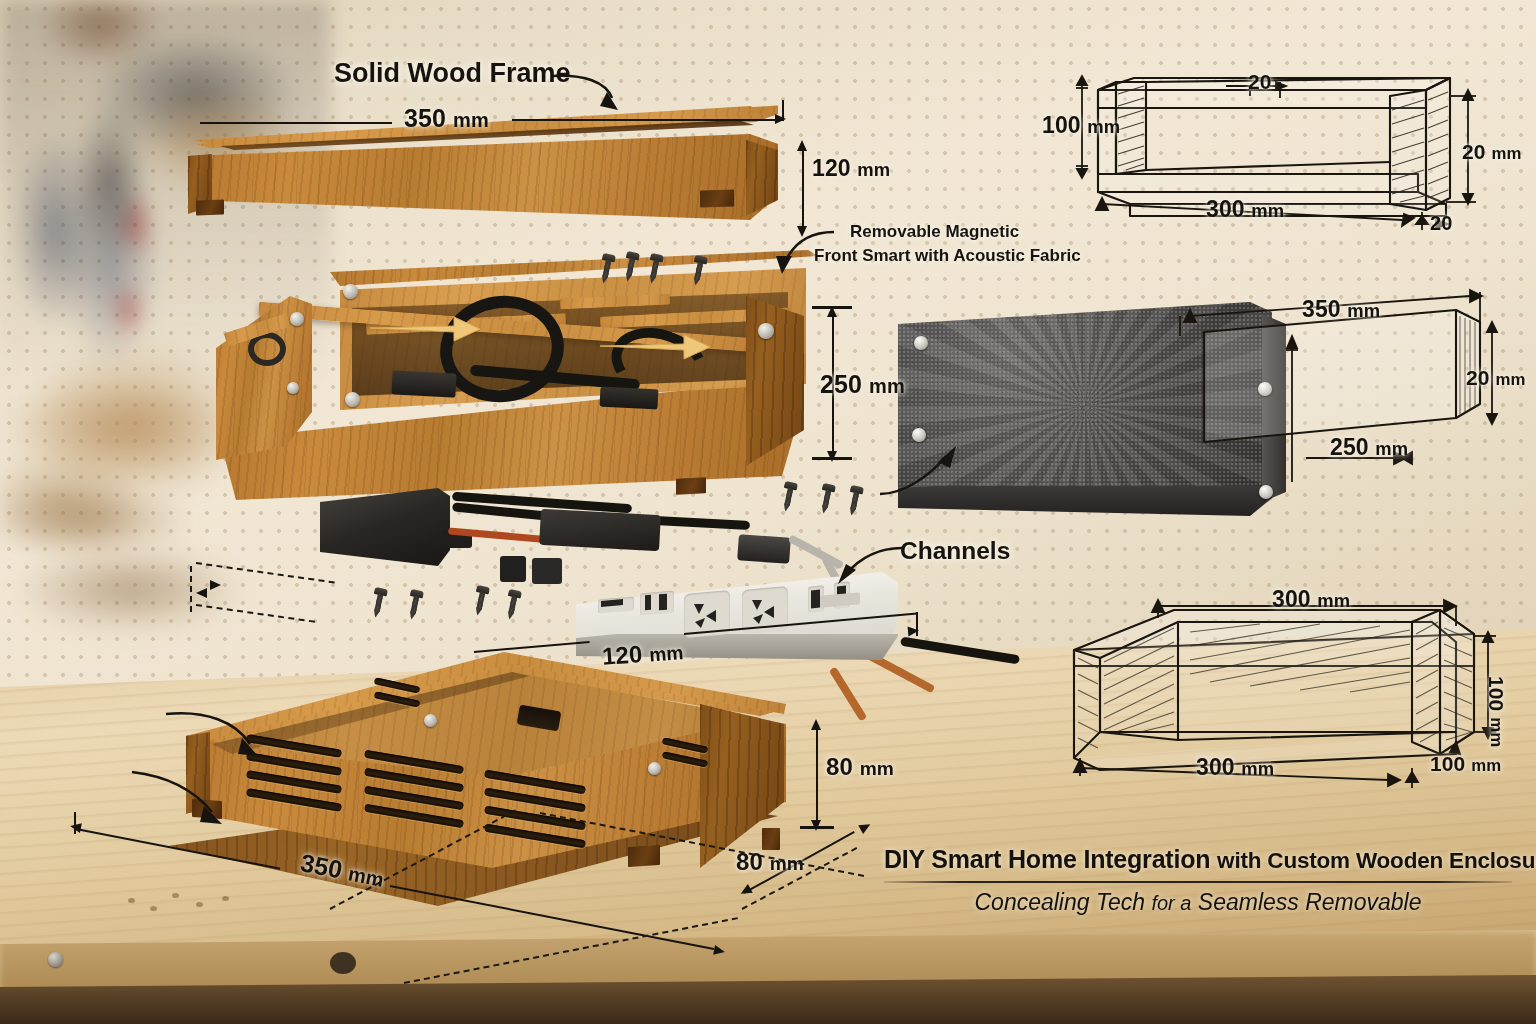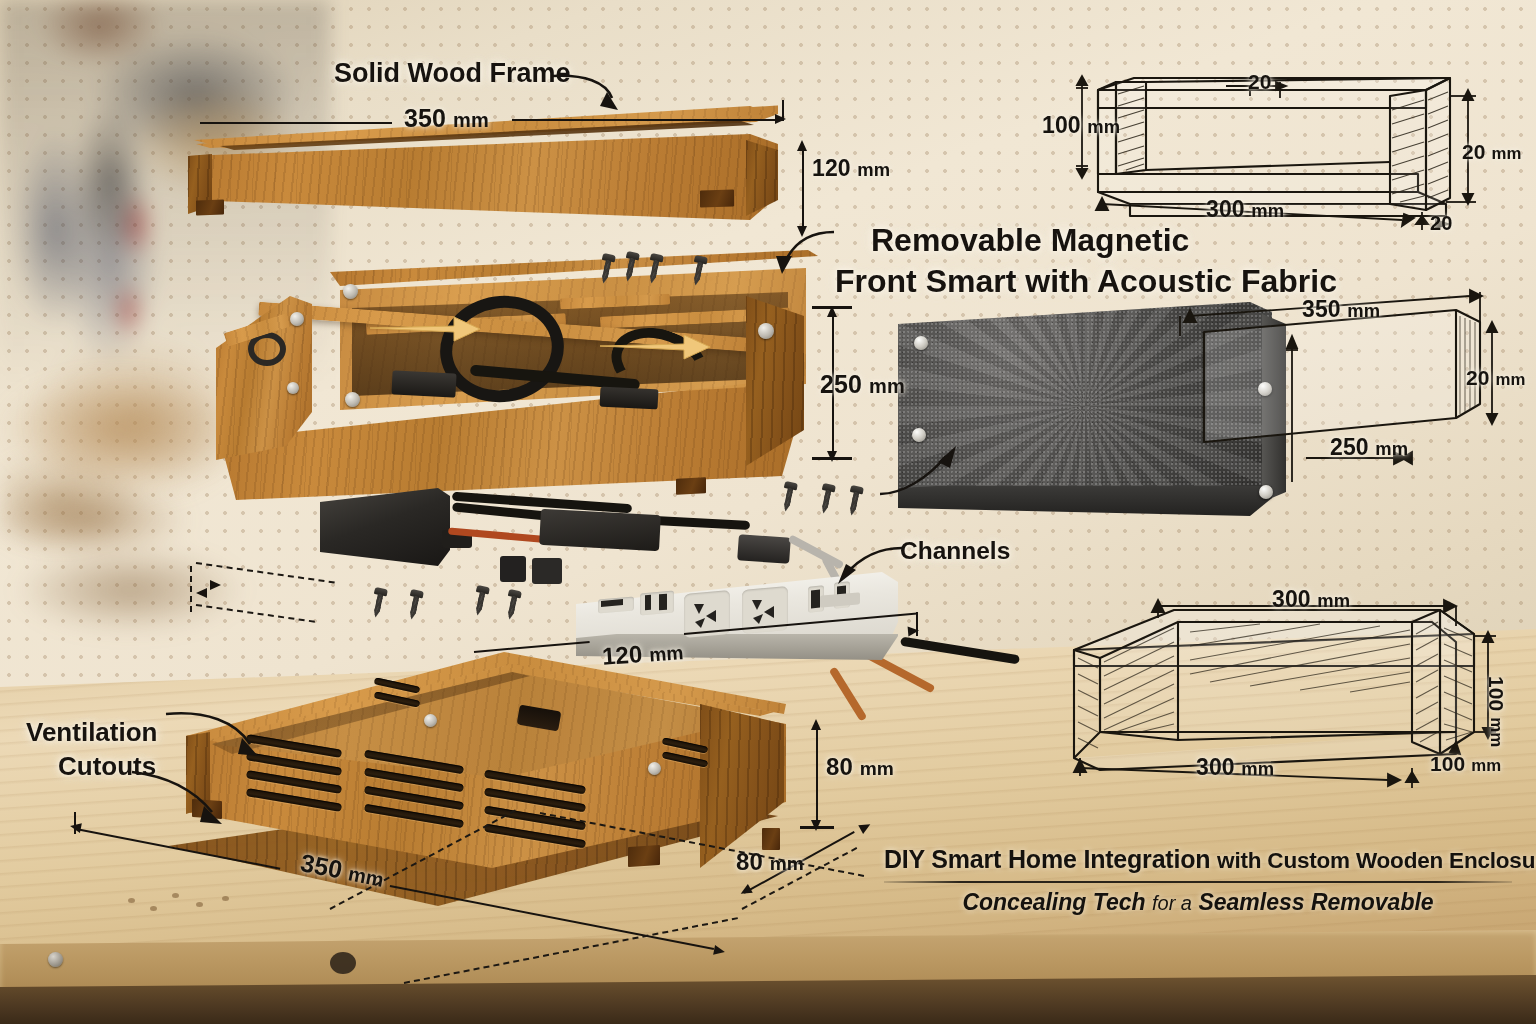--- a/index.html
+++ b/index.html
@@ -128,21 +128,21 @@
 
   
   #titleblock{position:absolute;left:884px;top:845px;width:628px;}
   .t-main{font-size:25px;color:#15120e;letter-spacing:-.2px;white-space:nowrap;
     text-shadow:0 0 6px rgba(252,246,232,.9);}
   .t-main b{font-weight:700;}
   .t-main span{font-weight:600;font-size:22.5px;}
   .t-rule{height:1.7px;background:linear-gradient(90deg,rgba(30,25,18,.15),#2a241a 12%,#2a241a 88%,rgba(30,25,18,.15));margin:7px 0 6px;}
   .t-sub{font-size:23px;font-style:italic;color:#15120e;text-align:center;white-space:nowrap;
     text-shadow:0 0 6px rgba(252,246,232,.9);}
-  .t-sub b{font-weight:700;}
+  .t-sub b{font-weight:400;}
   .t-sub i{font-weight:400;font-size:20px;}
 
   
   .isodraw{position:absolute;}
   .isodraw svg{display:block;overflow:visible;}
 
   
   .panelface{
     position:absolute;
     background:
@@ -532,45 +532,41 @@
   </div>
 
   <div class="callout" style="left:334px;top:58px;font-size:27px;">
     <span>Solid Wood Frame</span>
   </div>
   <svg style="position:absolute;left:550px;top:62px;" width="80" height="56">
     <path d="M2,14 C34,12 56,20 62,36" stroke="#17130f" stroke-width="2.6" fill="none"></path>
     <path d="M57,30 L68,48 L50,44 Z" fill="#17130f"></path>
   </svg>
 
-  <div class="callout" style="left:871px;top:222px;font-size:32px;">
+  <div class="callout" style="left:850px;top:222px;font-size:17px;">
     <div>Removable Magnetic</div>
     <div style="margin-left:-36px;margin-top:5px;">Front Smart with Acoustic Fabric</div>
   </div>
   <svg style="position:absolute;left:738px;top:226px;" width="100" height="60">
     <path d="M96,6 C70,6 56,18 48,34" stroke="#17130f" stroke-width="2.6" fill="none"></path>
     <path d="M54,30 L44,48 L38,30 Z" fill="#17130f"></path>
   </svg>
   <svg style="position:absolute;left:876px;top:430px;" width="90" height="70">
     <path d="M4,64 C26,64 52,48 70,26" stroke="#17130f" stroke-width="2.6" fill="none"></path>
     <path d="M62,32 L80,16 L74,38 Z" fill="#17130f"></path>
   </svg>
 
   <div class="callout" style="left:900px;top:532px;font-size:24.5px;">
     <div style="text-align:center;margin-top:5px;">Channels</div>
   </div>
   <svg style="position:absolute;left:812px;top:540px;" width="95" height="50">
     <path d="M90,8 C66,8 48,18 34,34" stroke="#17130f" stroke-width="2.6" fill="none"></path>
     <path d="M44,30 L26,44 L34,24 Z" fill="#17130f"></path>
   </svg>
 
-  <div class="callout" style="left:26px;top:718px;font-size:26px;">
-    <div>Ventilation</div>
-    <div style="margin-left:32px;margin-top:4px;">Cutouts</div>
-  </div>
   <svg style="position:absolute;left:162px;top:706px;" width="110" height="56">
     <path d="M4,8 C44,4 74,16 88,38" stroke="#17130f" stroke-width="2.6" fill="none"></path>
     <path d="M80,32 L96,50 L76,48 Z" fill="#17130f"></path>
   </svg>
   <svg style="position:absolute;left:130px;top:768px;" width="110" height="60">
     <path d="M2,4 C36,8 64,22 82,44" stroke="#17130f" stroke-width="2.6" fill="none"></path>
     <path d="M74,38 L92,56 L70,54 Z" fill="#17130f"></path>
   </svg>
 
   <div class="isodraw" style="left:1030px;top:52px;">

